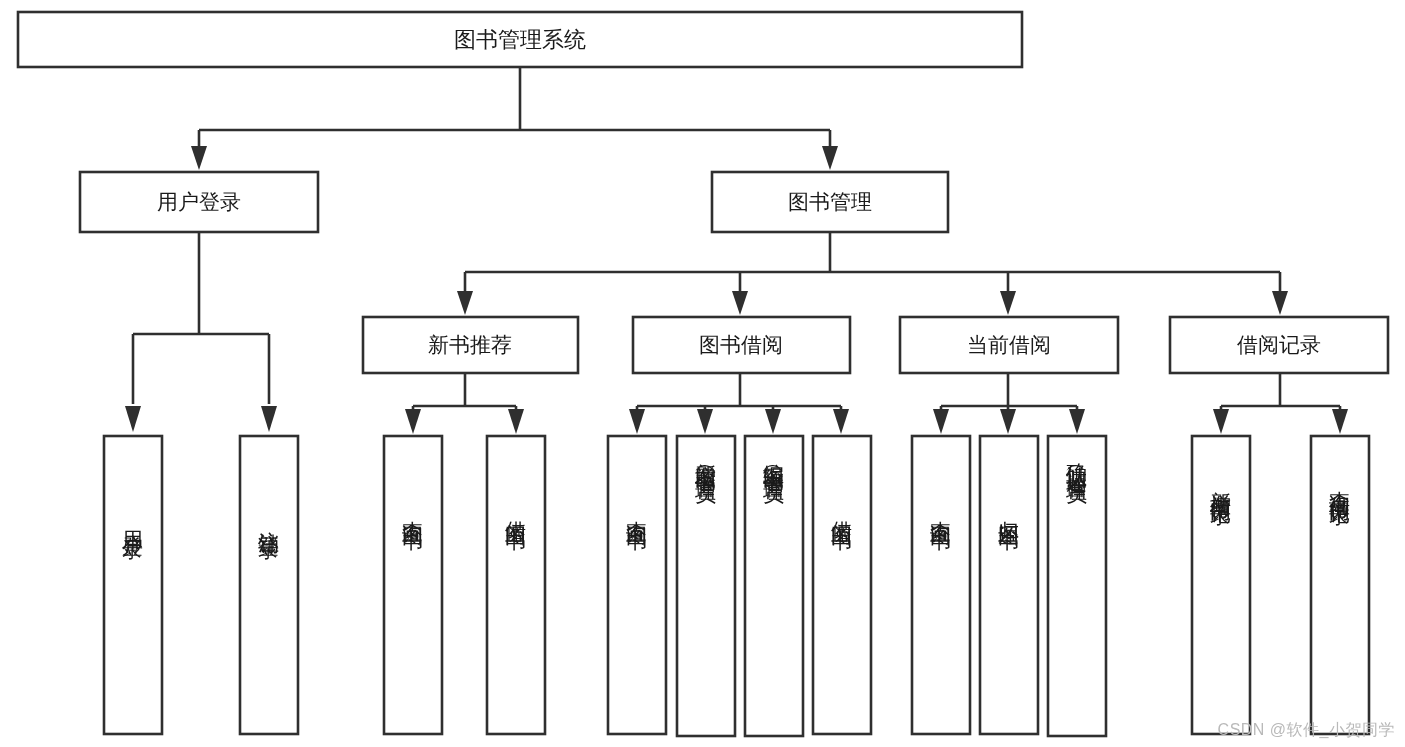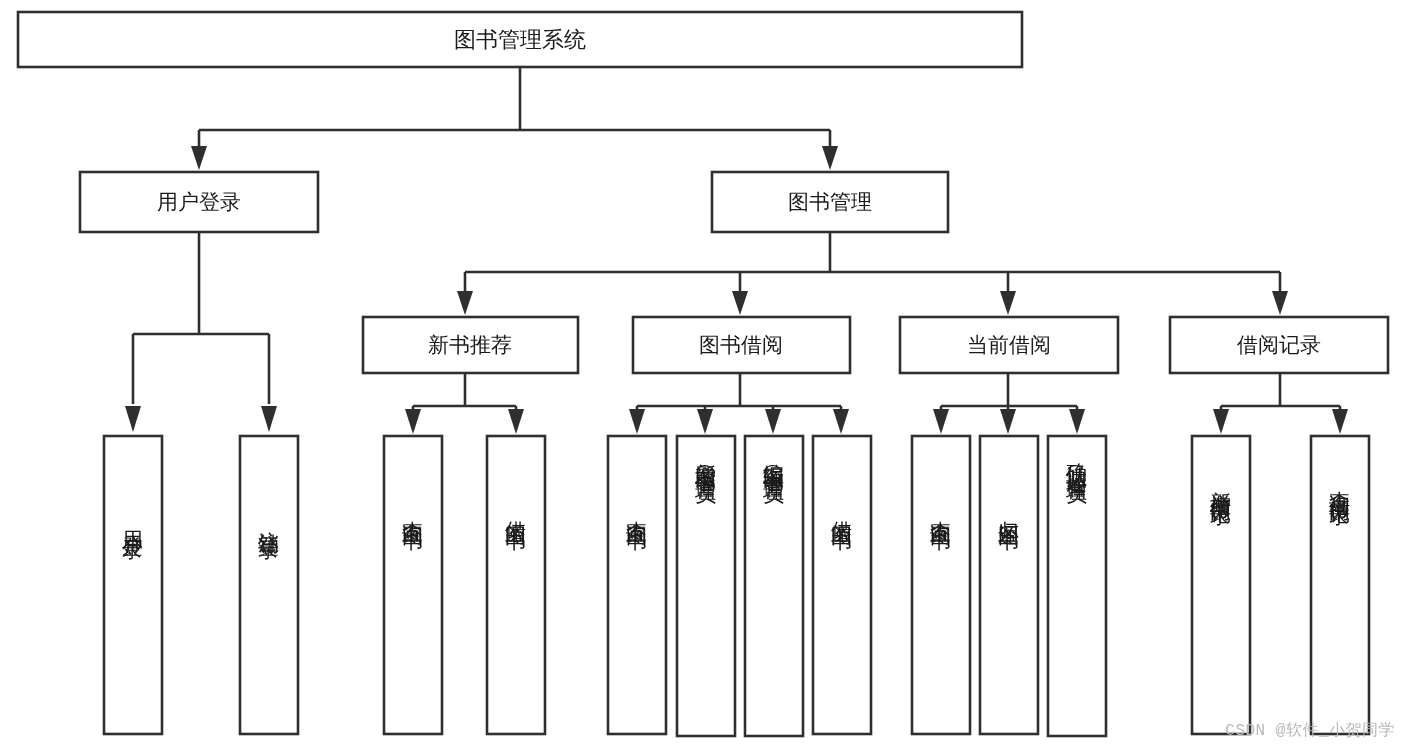--- a/index.html
+++ b/index.html
@@ -69,21 +69,21 @@
     font-size: 21px;
     line-height: 1.0;
     color: #1a1a1a;
     letter-spacing: 3px;
     white-space: nowrap;
   }
   .watermark {
     position: absolute;
     right: 10px;
     bottom: 6px;
-    font-family: Liberation Mono, monospace;
+    font-family: Liberation Sans, sans-serif;
     font-size: 16px;
     color: #b9b9b9;
     letter-spacing: 0.5px;
     user-select: none;
     pointer-events: none;
   }
 </style>
 </head>
 <body>
 

